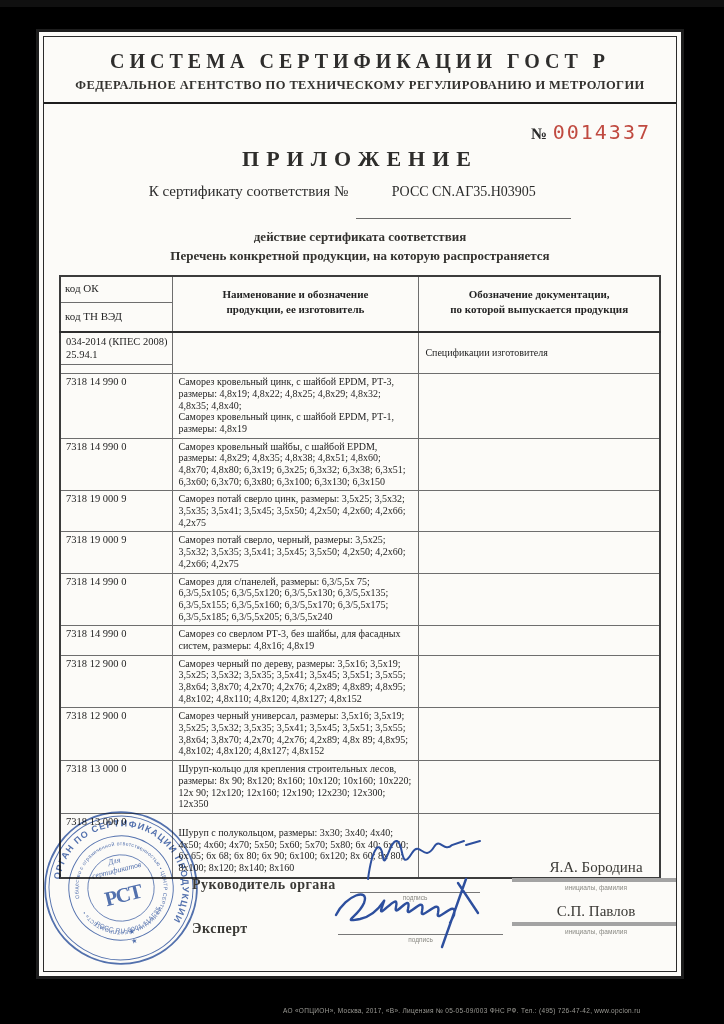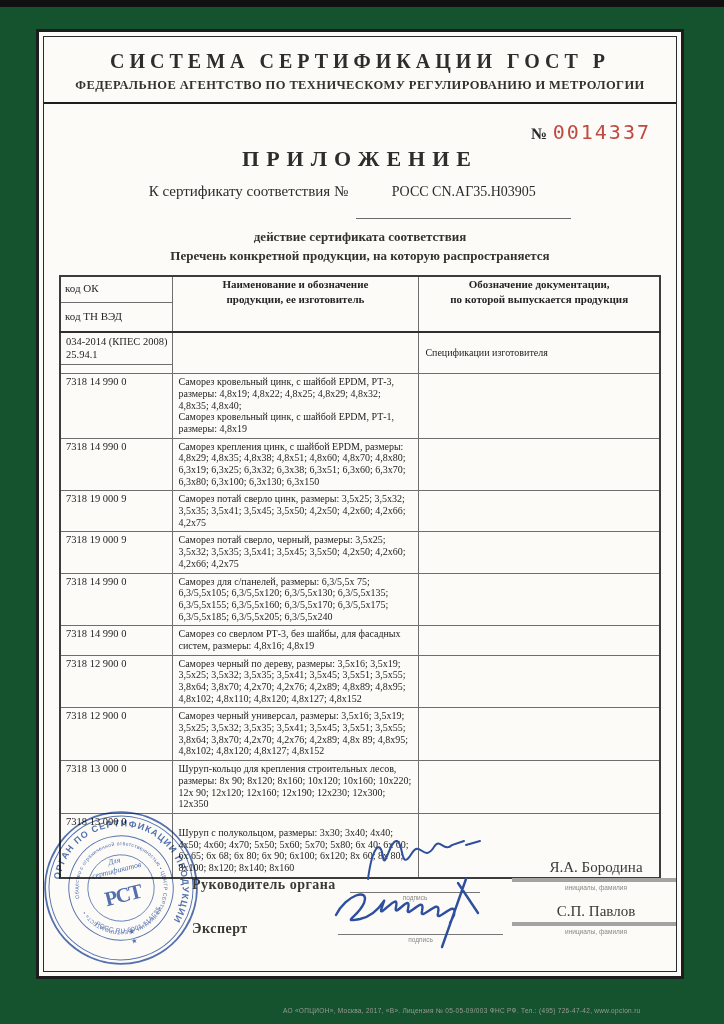--- a/index.html
+++ b/index.html
@@ -1,19 +1,19 @@
 <!DOCTYPE html>
 <html><head>
 <meta charset="utf-8">
 <style>
   * { margin:0; padding:0; box-sizing:border-box; }
   html,body { width:724px; height:1024px; }
   body { position:relative; background:#efede8; font-family:"Liberation Serif", serif; color:#2b2b2b; overflow:hidden; }
   .scan-edge-top { position:absolute; top:0; left:0; right:0; height:7px; background:#101010; }
-  .sheet { position:absolute; top:7px; left:0; right:0; bottom:0; background:#14532d; }
+  .sheet { position:absolute; top:7px; left:0; right:0; bottom:0; background:#000000; }
 
   .frame { position:absolute; left:36px; top:22px; width:648px; height:950px; border:3px solid #1d1d1d; padding:4px; background:#fcfbf8; }
   .frame-inner { position:relative; height:100%; border:1px solid #2b2b2b; padding:0 15px; overflow:hidden; }
 
   .header-box { margin:0 -15px; padding:13px 8px 9px; border-bottom:2px solid #1d1d1d; text-align:center; }
   .h1 { font-weight:bold; font-size:20px; letter-spacing:5px; color:#2e2d2c; }
   .h2 { font-weight:bold; font-size:12.5px; letter-spacing:0.4px; margin-top:5px; color:#33322f; }
 
   .serial { text-align:right; margin:16px 10px 0 0; }
   .serial-label { font-weight:bold; font-size:16px; margin-right:6px; }
@@ -24,21 +24,21 @@
   .certline { text-align:center; margin-top:11px; font-size:15px; }
   .certnum { display:inline-block; min-width:215px; border-bottom:1px solid #6a6a6a; font-size:14px; padding:0 10px 18px; margin-left:8px; text-align:center; }
 
   .subtitle { text-align:center; font-weight:bold; font-size:13px; line-height:1.45; margin-top:9px; color:#33322f; }
 
   table.products { width:100%; border-collapse:collapse; margin-top:9px; border:2px solid #3c3c3c; font-size:10px; color:#242424; }
   table.products td { border:1px solid #6e6e6e; vertical-align:top; }
   .h-code { width:17%; font-size:11px; }
   .h-code-top { padding:5px 4px 8px; border-bottom:1px solid #6e6e6e; }
   .h-code-bottom { padding:7px 4px 9px; }
-  .h-mid, .h-right { width:42%; text-align:center; font-weight:bold; font-size:11px; line-height:1.35; padding:0 6px; white-space:pre-line; vertical-align:middle; }
+  .h-mid, .h-right { width:42%; text-align:center; font-weight:bold; font-size:11px; line-height:1.35; padding:10px 6px; white-space:pre-line; vertical-align:middle; }
   .h-right { width:41%; }
   thead td { border-bottom:2px solid #2e2e2e !important; }
 
   .c-code { vertical-align:middle; padding:2px 2px 2px 5px; font-size:10.5px; white-space:nowrap; }
   .c-name { padding:2px 6px 3px; line-height:1.17; white-space:pre-line; }
   .c-doc { padding:2px 6px; font-size:10px; }
   .row-first td { height:42px; }
   .ok-wrap { border-bottom:1px solid #6e6e6e; padding:2px 4px 3px 5px; line-height:1.25; }
   .row-first .c-code { vertical-align:top; padding:0; }
   .row-first .c-doc { vertical-align:middle; }
@@ -118,21 +118,21 @@
             <td class="c-doc">Спецификации изготовителя</td>
           </tr>
         <tr>
     <td class="c-code">7318 14 990 0</td>
     <td class="c-name">Саморез кровельный цинк, с шайбой EPDM, РТ-3, размеры: 4,8х19; 4,8х22; 4,8х25; 4,8х29; 4,8х32; 4,8х35; 4,8х40;
 Саморез кровельный цинк, с шайбой EPDM, РТ-1, размеры: 4,8х19</td>
     <td class="c-doc"></td>
   </tr>
             <tr>
     <td class="c-code">7318 14 990 0</td>
-    <td class="c-name">Саморез крепления цинк, с шайбой EPDM, размеры: 4,8х29; 4,8х35; 4,8х38; 4,8х51; 4,8х60; 4,8х70; 4,8х80; 6,3х19; 6,3х25; 6,3х32; 6,3х38; 6,3х51; 6,3х60; 6,3х70; 6,3х80; 6,3х100; 6,3х130; 6,3х150</td>
+    <td class="c-name">Саморез кровельный шайбы, с шайбой EPDM, размеры: 4,8х29; 4,8х35; 4,8х38; 4,8х51; 4,8х60; 4,8х70; 4,8х80; 6,3х19; 6,3х25; 6,3х32; 6,3х38; 6,3х51; 6,3х60; 6,3х70; 6,3х80; 6,3х100; 6,3х130; 6,3х150</td>
     <td class="c-doc"></td>
   </tr>
             <tr>
     <td class="c-code">7318 19 000 9</td>
     <td class="c-name">Саморез потай сверло цинк, размеры: 3,5х25; 3,5х32; 3,5х35; 3,5х41; 3,5х45; 3,5х50; 4,2х50; 4,2х60; 4,2х66; 4,2х75</td>
     <td class="c-doc"></td>
   </tr>
             <tr>
     <td class="c-code">7318 19 000 9</td>
     <td class="c-name">Саморез потай сверло, черный, размеры: 3,5х25; 3,5х32; 3,5х35; 3,5х41; 3,5х45; 3,5х50; 4,2х50; 4,2х60; 4,2х66; 4,2х75</td>

